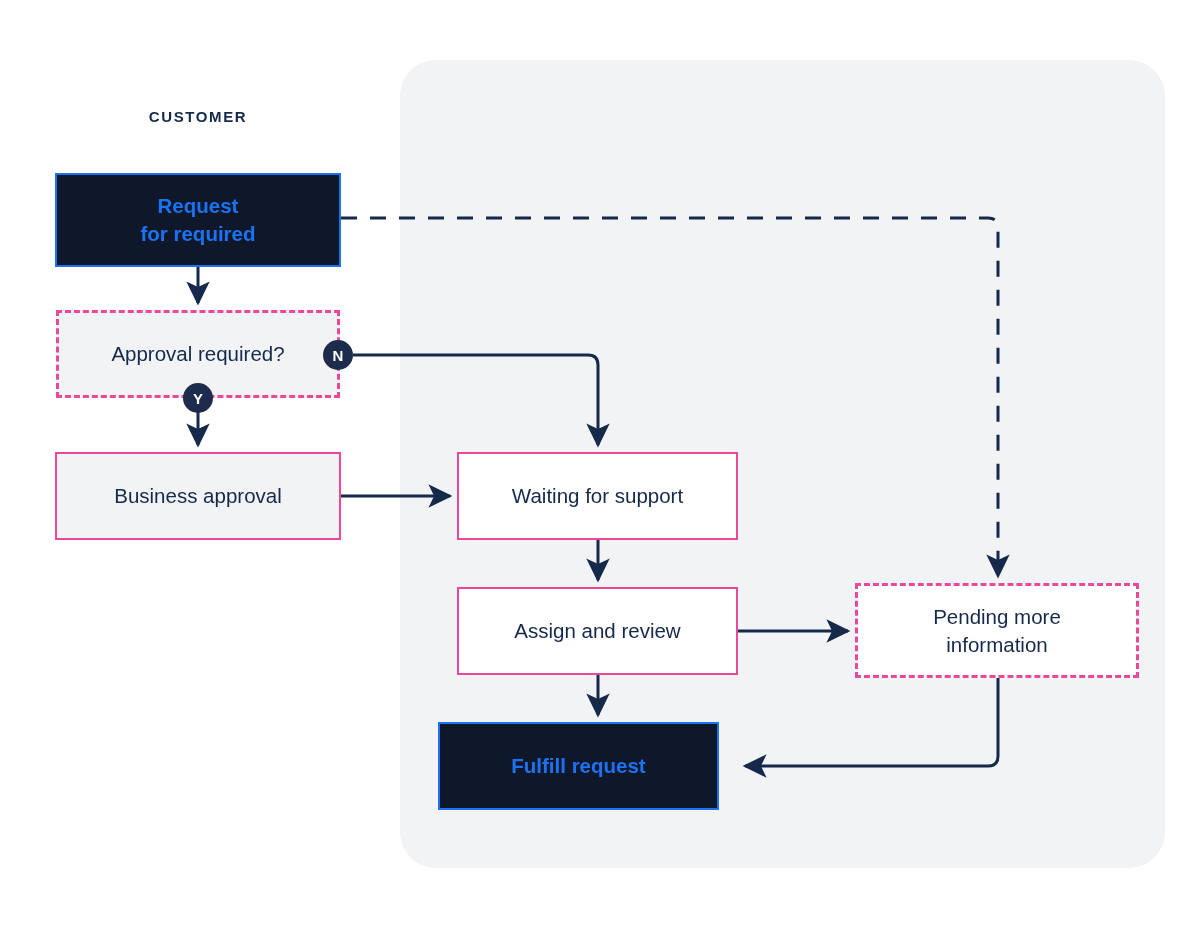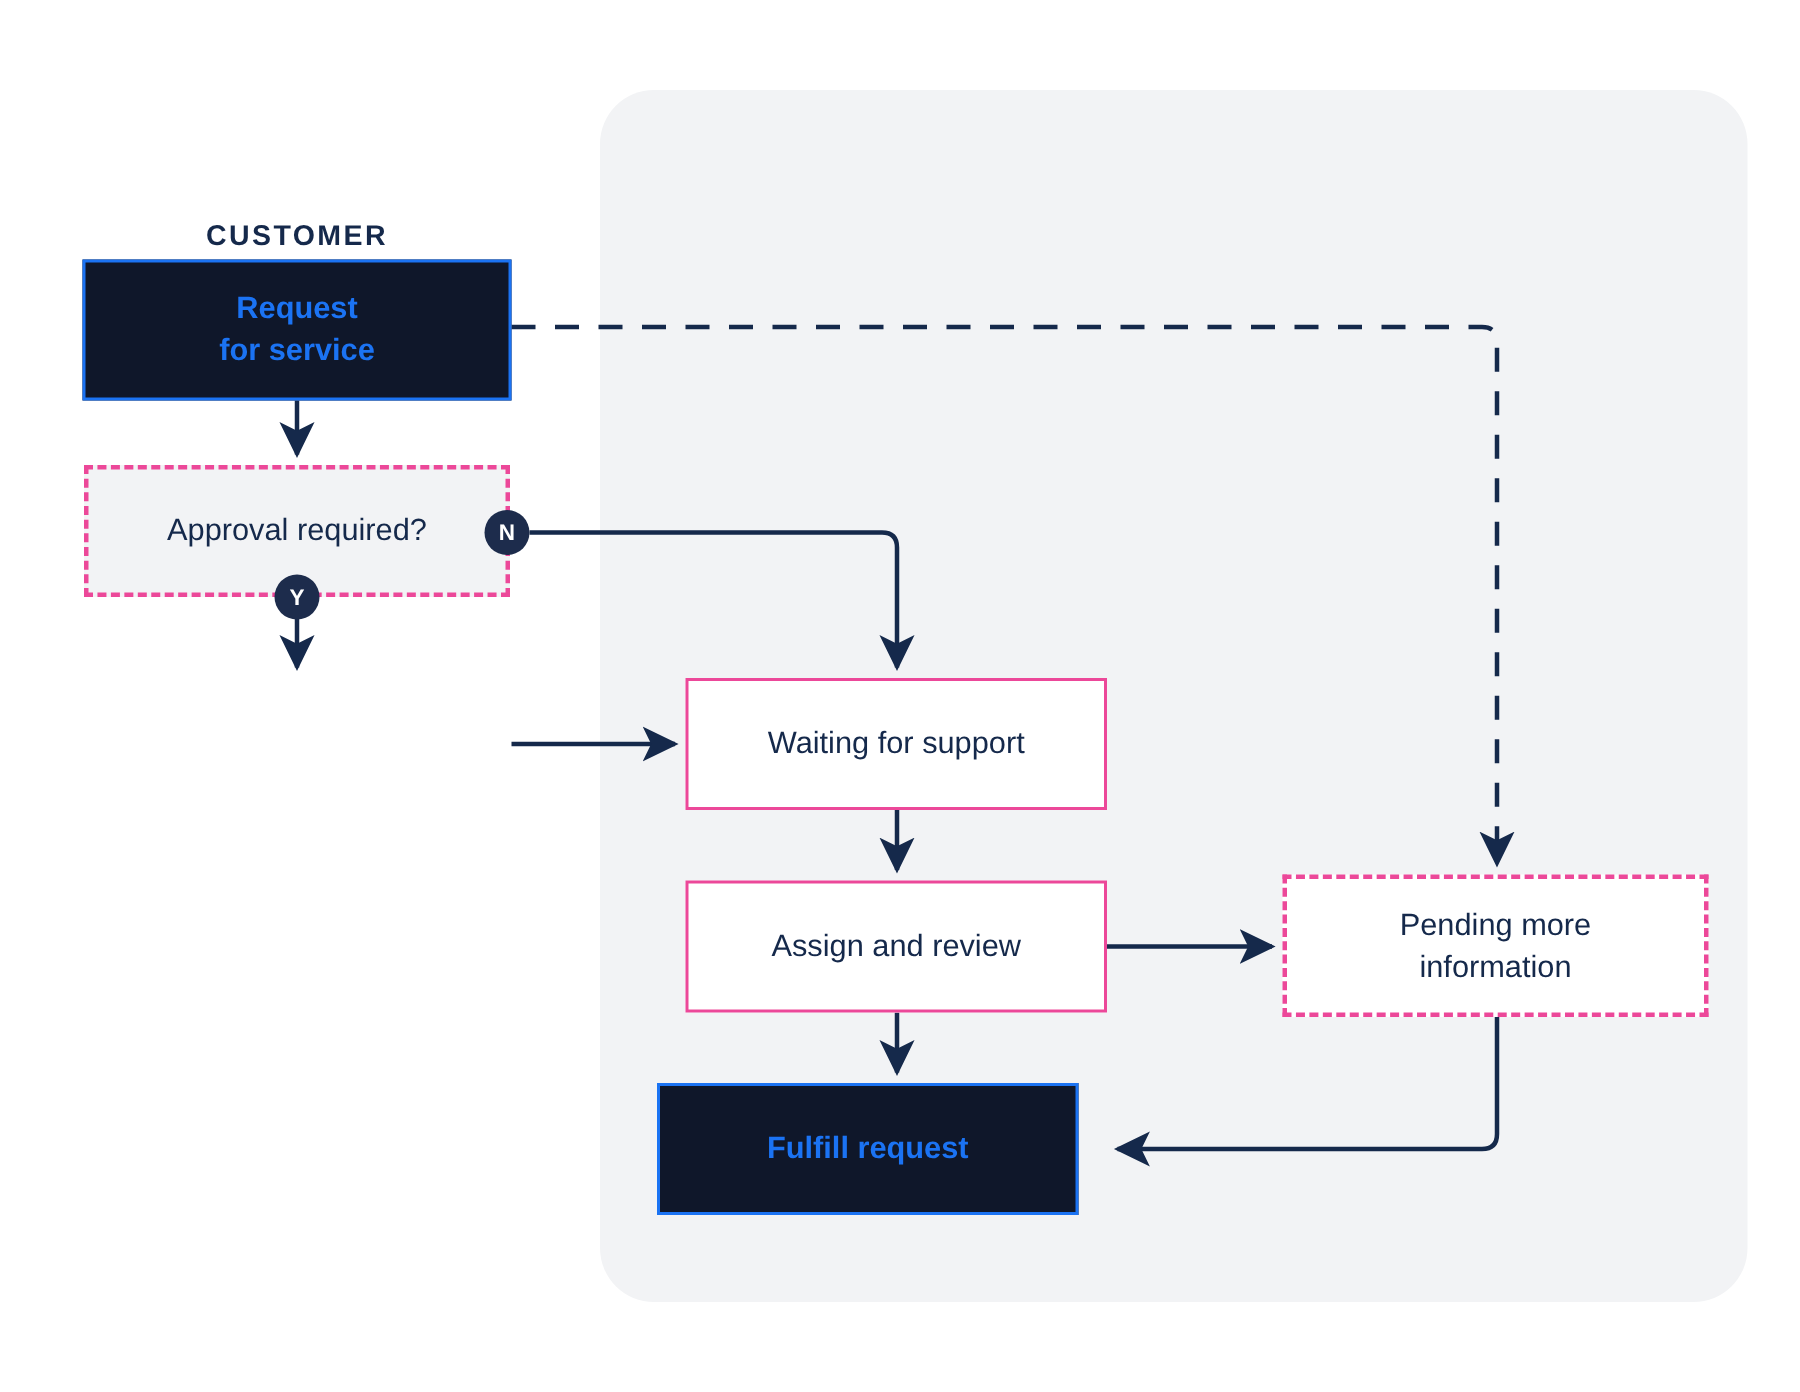--- a/index.html
+++ b/index.html
@@ -25,27 +25,26 @@
     left: 400px;
     top: 60px;
     width: 765px;
     height: 808px;
     background: #f2f3f5;
     border-radius: 36px;
   }
   
   .lane-title {
     position: absolute;
-    font-size: 19px;
+    font-size: 15px;
     font-weight: bold;
     letter-spacing: 1.6px;
     color: #15294b;
     text-align: center;
     white-space: nowrap;
-    margin-top: 39px;
   }
   #lane-title-customer { left: 55px;  top: 108px; width: 286px; }
   #lane-title-support  { left: 600px; top: 108px; width: 396px; }
 
   
   #connectors {
     position: absolute;
     left: 0; top: 0;
     width: 1200px;
     height: 928px;
@@ -143,28 +142,31 @@
     <path d="M598,675 L598,715" fill="none" stroke="#15294b" stroke-width="3" marker-end="url(#arrowhead)"></path>
 
     <path d="M341,218 L988,218 Q998,218 998,228 L998,576" fill="none" stroke="#15294b" stroke-width="3" stroke-dasharray="16 13" marker-end="url(#arrowhead)"></path>
 
     <path d="M998,678 L998,756 Q998,766 988,766 L745,766" fill="none" stroke="#15294b" stroke-width="3" marker-end="url(#arrowhead)"></path>
   </svg>
 
   <div class="node blue" id="node-request">
     <span>
       <span>Request</span><br>
-      <span>for service</span>
+      <span>for required</span>
     </span>
   </div>
 
   <div class="node dashed" id="node-approval">
     <span>Approval required?</span>
   </div>
 
+  <div class="node grey" id="node-business">
+    <span>Business approval</span>
+  </div>
 
   <div class="node" id="node-waiting">
     <span>Waiting for support</span>
   </div>
 
   <div class="node" id="node-assign">
     <span>Assign and review</span>
   </div>
 
   <div class="node dashed-white" id="node-pending">

